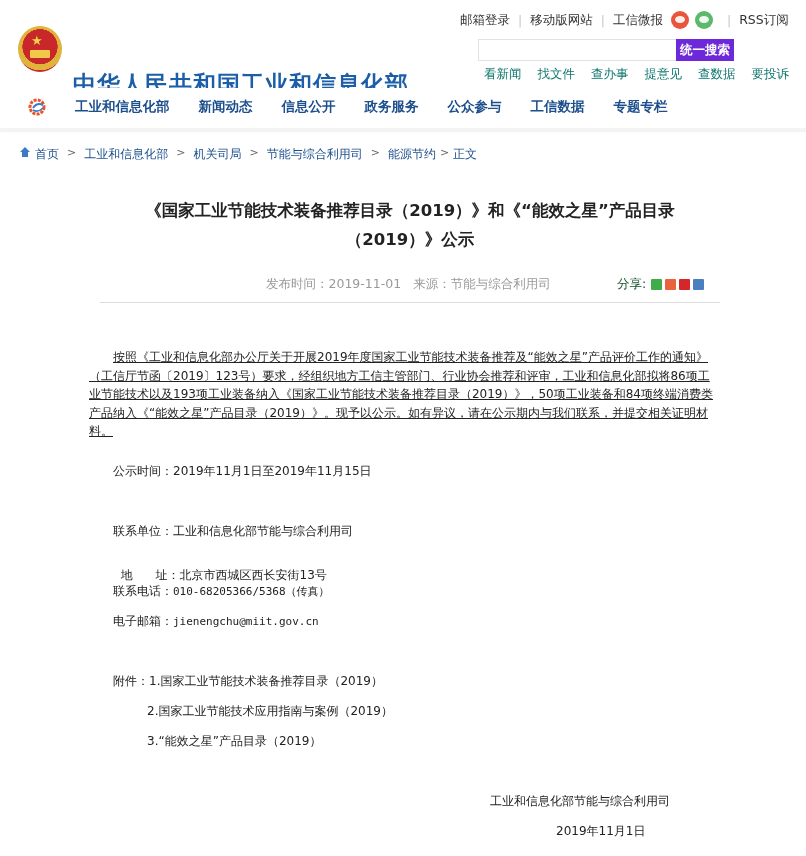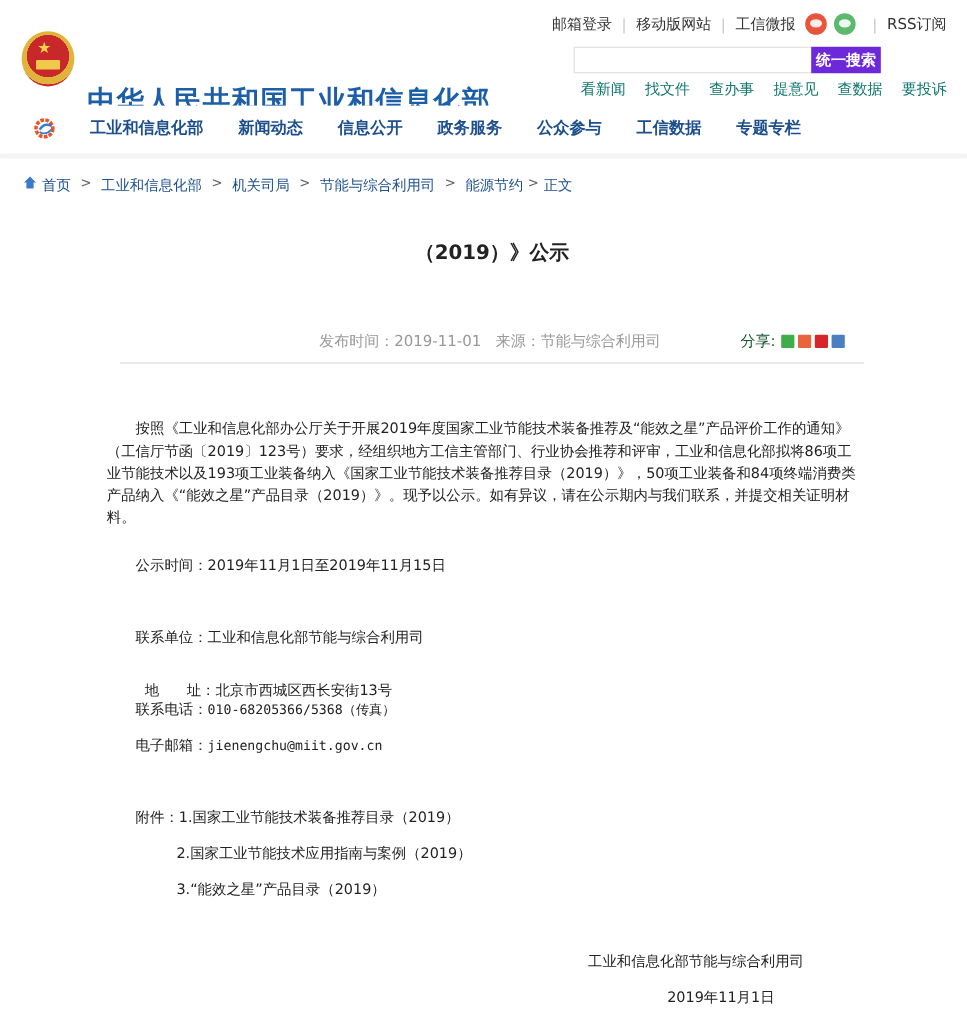--- a/index.html
+++ b/index.html
@@ -43,21 +43,21 @@
   .breadcrumb .gt { color: #666; margin: 0 8px; font-size: 11px; }
 
   
   .title { position: absolute; left: 100px; top: 196px; width: 620px; text-align: center; font-size: 16.5px; font-weight: bold; color: #222; line-height: 29px; }
   .meta { position: absolute; left: 266px; top: 276px; font-size: 12.5px; color: #999; white-space: nowrap; }
   .meta span { margin-right: 8px; }
   .share { position: absolute; left: 617px; top: 276px; display: flex; align-items: center; font-size: 12.5px; color: #14532d; text-align: center; }
   .share i { display: inline-block; width: 11px; height: 11px; margin-left: 3px; border-radius: 1px; }
   .divider { position: absolute; left: 100px; top: 302px; width: 620px; height: 1px; background: #dcdcdc; }
 
-  .body-text { position: absolute; left: 89px; top: 348px; width: 632px; font-size: 12px; color: #222; line-height: 18.5px; font-family: "DejaVu Sans", sans-serif; text-indent: 2em; }
+  .body-text { position: absolute; left: 89px; top: 348px; width: 632px; font-size: 12px; color: #222; line-height: 18.5px; font-family: "DejaVu Sans", sans-serif; text-indent: 2em; text-decoration: underline; }
   .field { position: absolute; left: 113px; font-size: 12px; color: #222; white-space: nowrap; }
   .mono { font-family: "DejaVu Sans Mono", monospace; font-size: 11px; }
   .sign { position: absolute; font-size: 12px; color: #222; white-space: nowrap; }
 </style>
 </head>
 <body>
 
 <div class="header">
   <div class="emblem">
     <span class="star">★</span>
@@ -123,20 +123,21 @@
   <span>机关司局</span>
   <span class="gt">&gt;</span>
   <span>节能与综合利用司</span>
   <span class="gt">&gt;</span>
   <span>能源节约</span>
   <span class="gt" style="margin:0 4px">&gt;</span>
   <span>正文</span>
 </div>
 
 <div class="title">
+  <div>《国家工业节能技术装备推荐目录（2019）》和《“能效之星”产品目录</div>
   <div>（2019）》公示</div>
 </div>
 
 <div class="meta">
   <span>发布时间：2019-11-01</span>
   <span>来源：节能与综合利用司</span>
 </div>
 <div class="share">
   <span>分享:</span>
   <i style="background:#3fae4a; margin-left:5px"></i>

